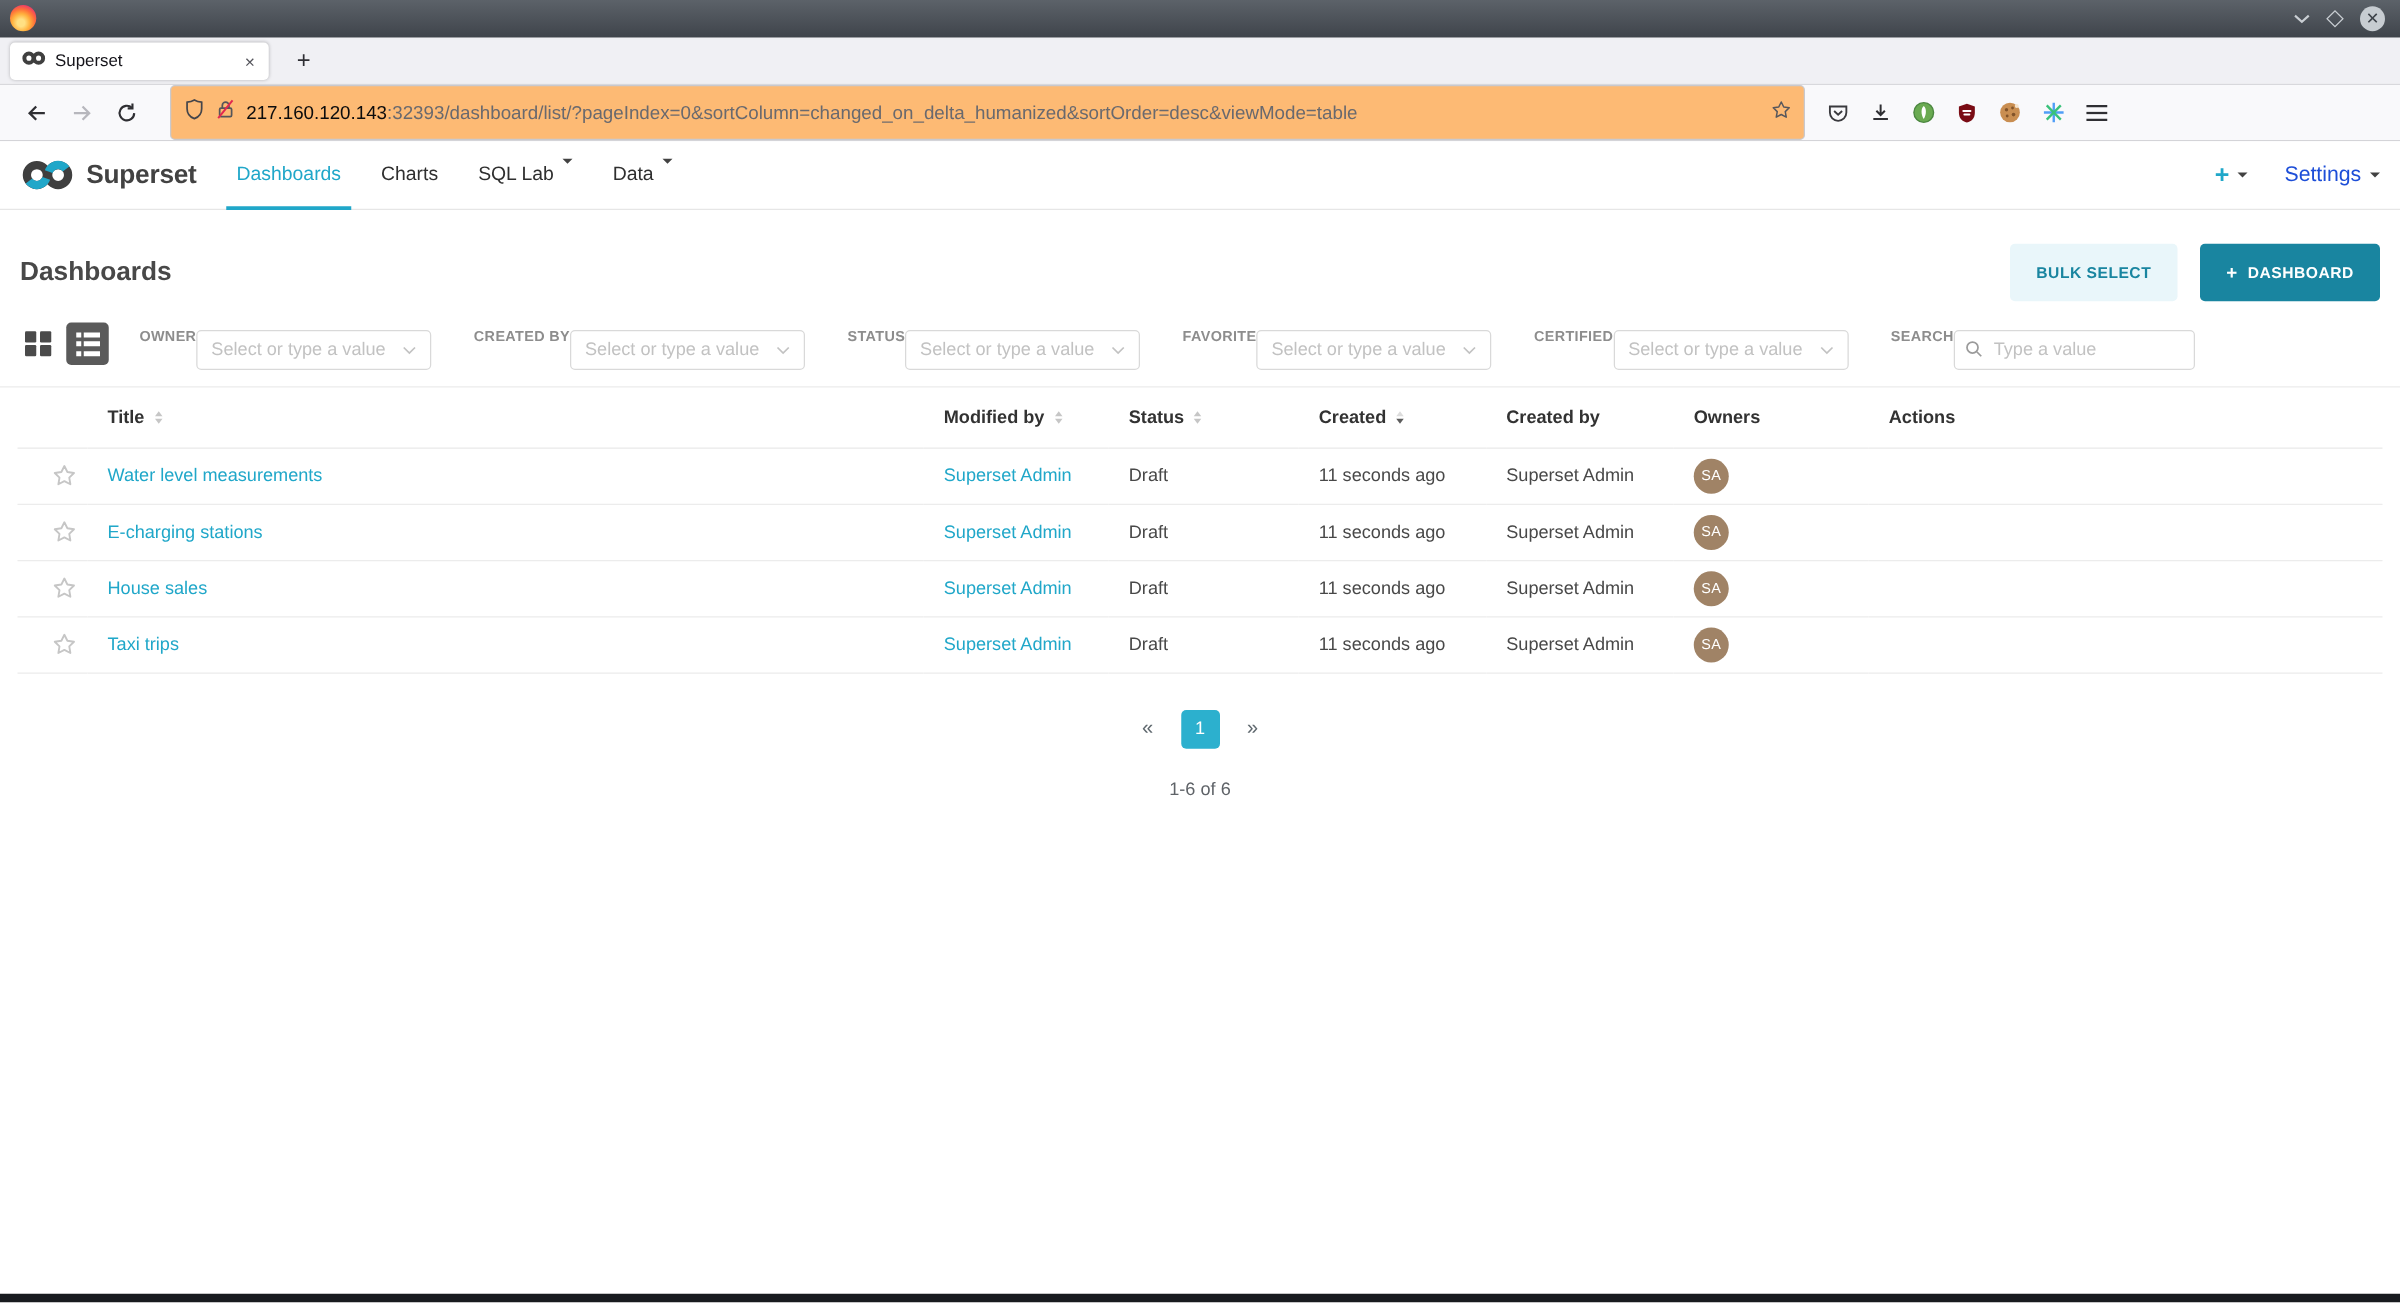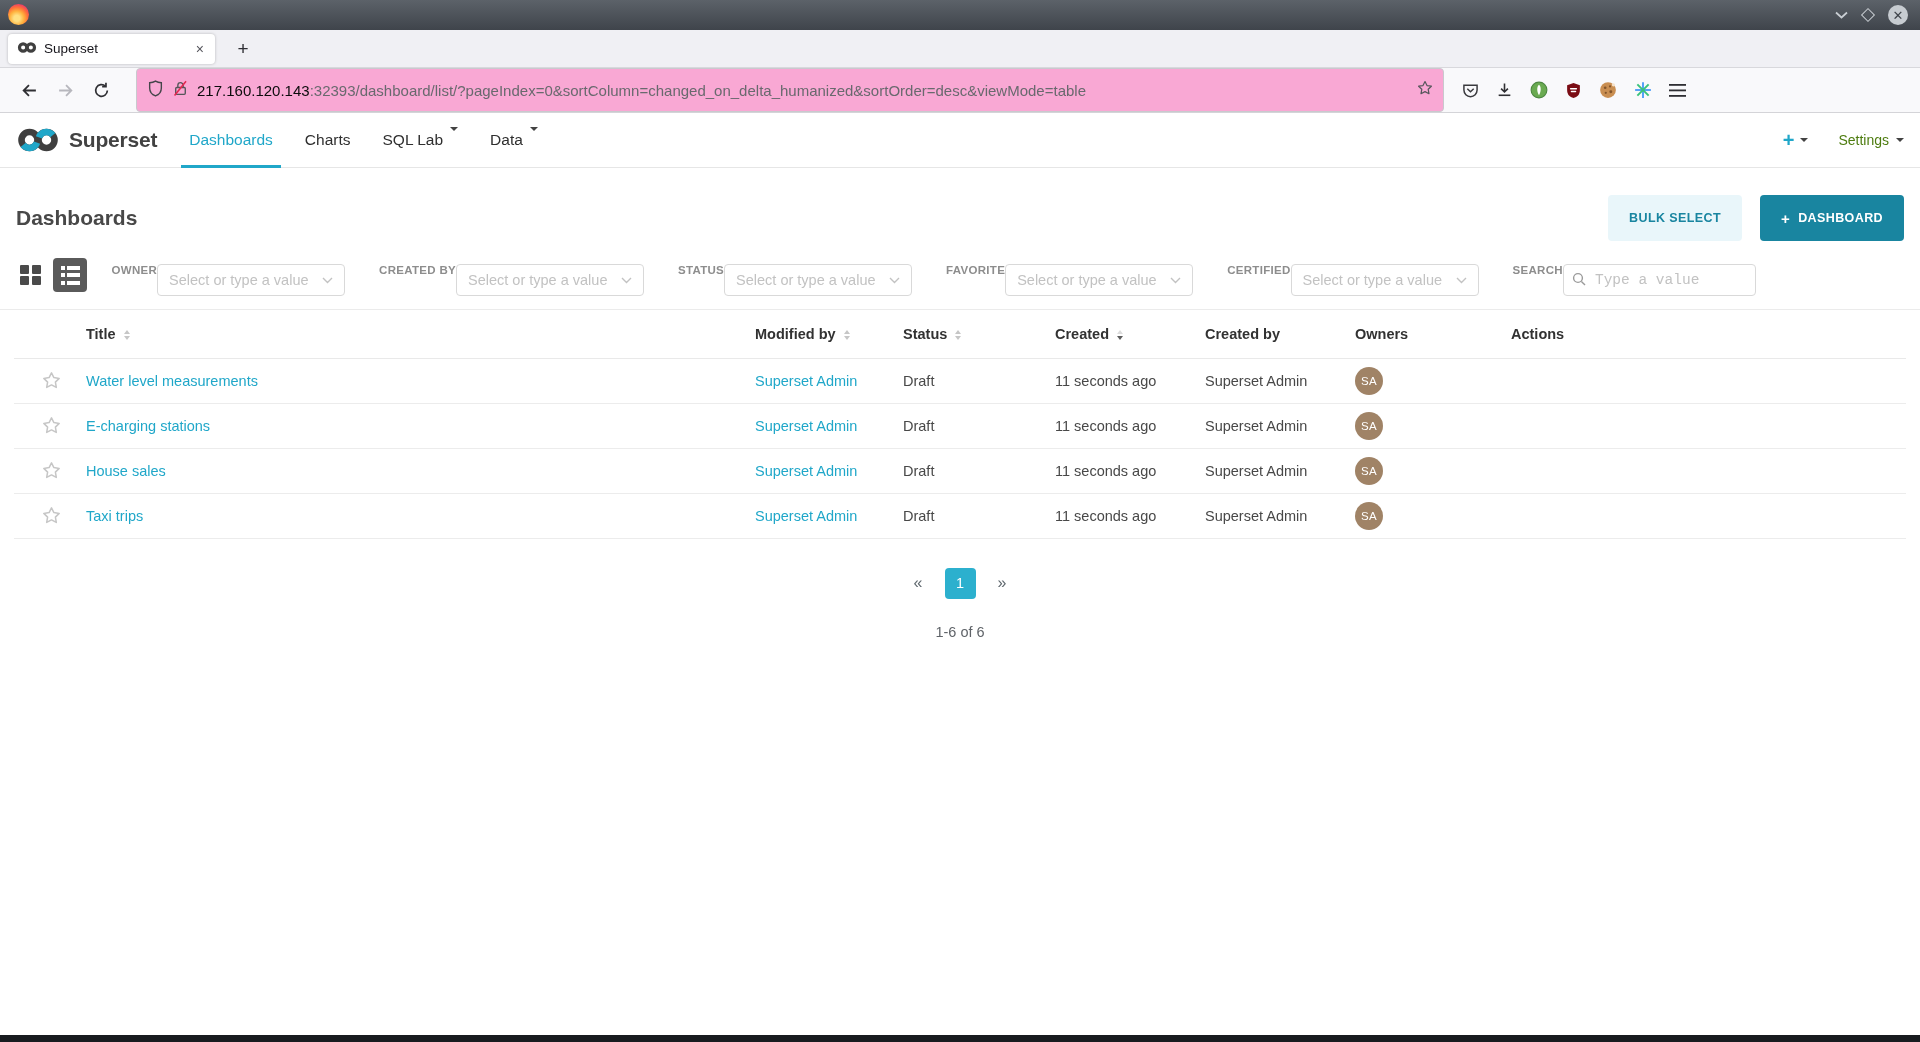--- a/index.html
+++ b/index.html
@@ -19,40 +19,40 @@
 .tabbar{height:37px;background:#f0f0f4;display:flex;align-items:center;padding-left:8px}
 .tab{width:207px;height:30px;background:#fff;border-radius:4px;box-shadow:0 0 3px rgba(0,0,0,.25);
   display:flex;align-items:center;padding:0 9px;gap:7px}
 .tab-title{font-size:13.5px;color:#15141a;flex:1}
 .tab-close{color:#55555c;font-size:14px;padding:0 2px}
 .newtab{margin-left:14px;font-size:19px;color:#2e2e33;width:28px;height:28px;display:flex;align-items:center;justify-content:center}
 
 .toolbar{height:46px;background:#f9f9fb;border-top:1px solid #d8d8dc;border-bottom:1px solid #d4d4d8;
   display:flex;align-items:center;padding:0 14px}
 .nav-ico{width:30px;height:30px;display:flex;align-items:center;justify-content:center;margin-right:6px}
-.urlbar{margin-left:14px;width:1308px;height:44px;background:#f9a8d4;border:1px solid #c9c9ce;border-radius:4px;
+.urlbar{margin-left:14px;width:1308px;height:44px;background:#fdba74;border:1px solid #c9c9ce;border-radius:4px;
   display:flex;align-items:center;padding:0 10px;gap:8px}
 .url-text{flex:1;font-size:15px;color:#69696e;white-space:nowrap;overflow:hidden}
 .url-host{color:#0c0c0d}
 .tb-icons{display:flex;align-items:center;gap:17px;margin-left:18px}
 .tb-icons>span{display:flex;align-items:center;justify-content:center}
 
 
 .ss-nav{height:55px;background:#fff;border-bottom:1px solid #e6e6e6;display:flex;align-items:center;padding:0 16px}
 .brand{display:flex;align-items:center;gap:9px}
 .brand-name{font-size:21px;font-weight:bold;color:#424242;letter-spacing:-.2px}
 .menu{display:flex;margin-left:16px;height:55px}
 .menu a{display:flex;align-items:center;padding:0 16px;font-size:15.5px;color:#2f2f2f;text-decoration:none;position:relative}
 .menu a.nav-active-true{color:#20a7c9}
 .menu a.nav-active-true::after{content:"";position:absolute;left:8px;right:8px;bottom:0;height:3px;background:#20a7c9}
 .nav-caret{width:0;height:0;border-left:4px solid transparent;border-right:4px solid transparent;border-top:4.5px solid #424242;margin-left:7px}
 .nav-right{margin-left:auto;display:flex;align-items:center;gap:30px}
 .plus-shortcut{display:flex;align-items:center;font-size:20px;font-weight:bold;color:#20a7c9}
 .plus-shortcut .nav-caret{margin-left:6px}
-.settings{display:flex;align-items:center;font-size:14px;color:#4d7c0f}
+.settings{display:flex;align-items:center;font-size:17px;color:#1d4ed8}
 
 
 .page-head{display:flex;align-items:center;padding:27px 16px 15px 16px}
 .page-title{font-size:21px;font-weight:bold;color:#484848}
 .head-btns{margin-left:auto;display:flex;gap:18px}
 .btn{height:46px;border:none;border-radius:4px;font-family:inherit;font-weight:bold;font-size:12.5px;letter-spacing:.4px;padding:0 21px;display:flex;align-items:center;gap:8px;cursor:pointer}
 .btn-light{background:#e9f6fa;color:#1985a0}
 .btn-primary{background:#1985a0;color:#fff}
 .btn-primary .plus-glyph{font-size:15px;font-weight:bold}
 
@@ -64,21 +64,21 @@
 .list-ico{width:34px;height:34px;border-radius:4px;background:#5a5a5a;display:flex;flex-direction:column;justify-content:center;gap:3.5px;padding-left:8px}
 .list-ico .row{display:flex;gap:2.5px;align-items:center}
 .list-ico .b{width:4px;height:4px;background:#fff}
 .list-ico .l{width:13px;height:4px;background:#fff}
 .filter-groups{display:flex;gap:33px}
 .fgroup{display:flex;flex-direction:row}
 .flabel{font-size:11.5px;font-weight:bold;color:#8d8d8d;letter-spacing:.3px;margin:0 0 6px 1px}
 .fselect{width:188px;height:32px;border:1px solid #d9d9d9;border-radius:4px;background:#fff;display:flex;align-items:center;padding:0 11px;gap:6px}
 .fselect .ph{flex:1;font-size:14.5px;color:#c2c2c2;white-space:nowrap;overflow:hidden}
 .search-wrap{position:relative}
-.search-input{width:193px;height:32px;border:1px solid #d9d9d9;border-radius:4px;font-family:Liberation Mono, monospace;font-size:14.5px;color:#484848;padding:0 10px 0 31px;outline:none}
+.search-input{width:193px;height:32px;border:1px solid #d9d9d9;border-radius:4px;font-family:Liberation Sans, sans-serif;font-size:14.5px;color:#484848;padding:0 10px 0 31px;outline:none}
 .search-input::placeholder{color:#c2c2c2}
 .search-ico{position:absolute;left:9px;top:8px}
 
 
 table{border-collapse:collapse;table-layout:fixed;width:1892px;margin:0 14px}
 col.c-star{width:56px}col.c-title{width:669px}col.c-modby{width:148px}col.c-status{width:152px}
 col.c-mod{width:150px}col.c-createdby{width:150px}col.c-owners{width:156px}
 thead th{height:48px;text-align:left;vertical-align:middle;font-size:14.5px;font-weight:bold;color:#323232;padding:0 16px;border-bottom:1px solid #e9e9e9;white-space:nowrap}
 tbody td{height:45px;vertical-align:middle;font-size:14.5px;color:#484848;padding:0 16px;border-bottom:1px solid #ececec;white-space:nowrap;overflow:hidden}
 td.star-cell,th.star-cell{padding:0}

